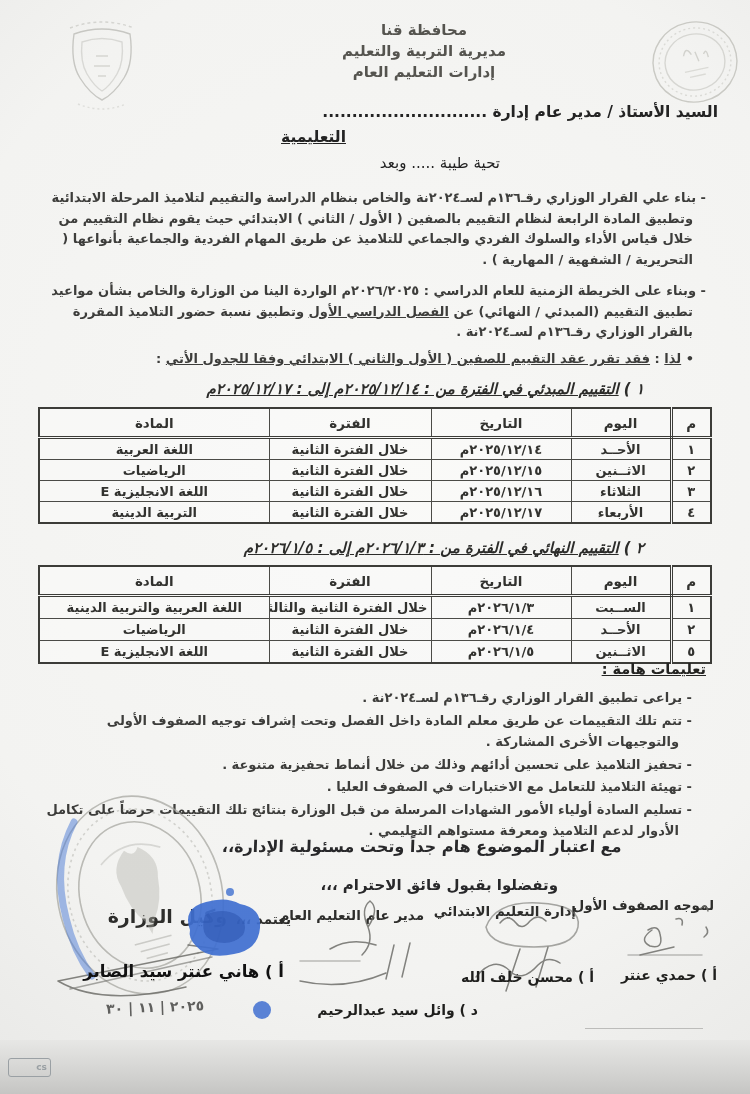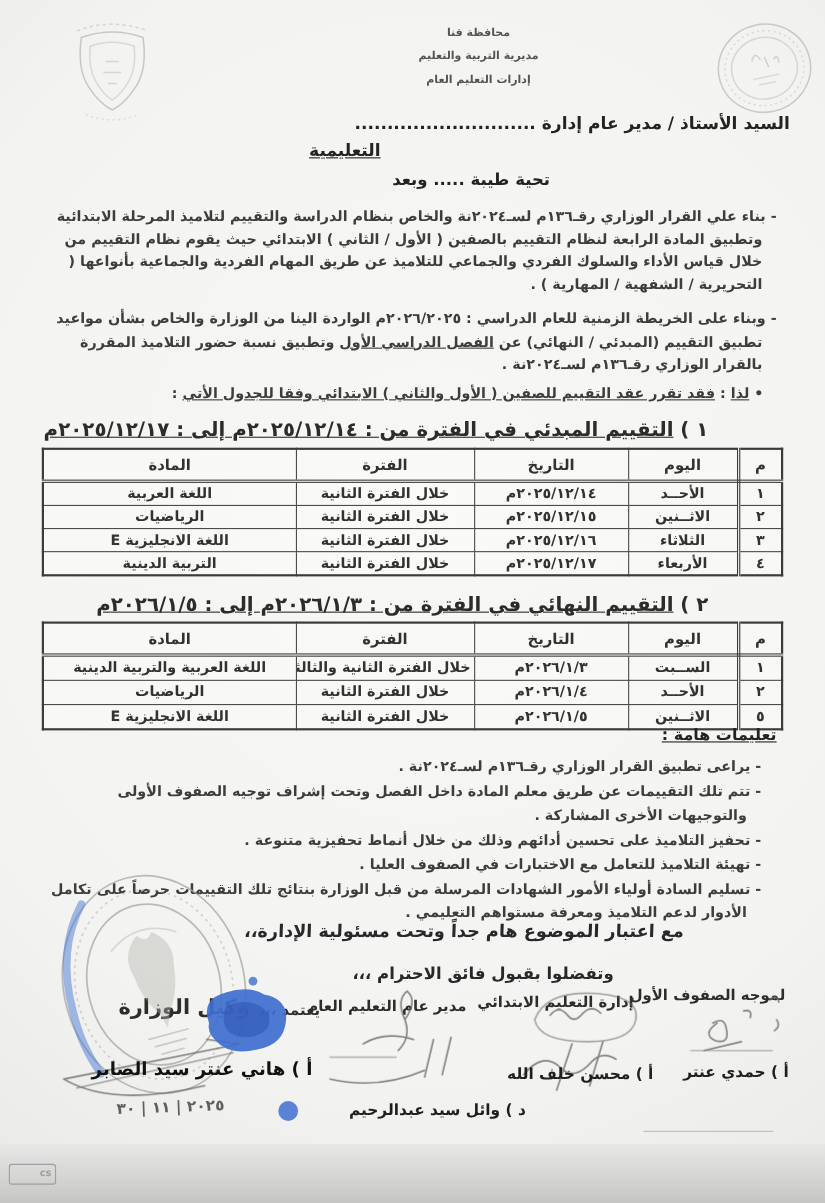--- a/index.html
+++ b/index.html
@@ -1,35 +1,35 @@
 <!DOCTYPE html>
 <html lang="ar"><head>
 <meta charset="utf-8">
 <style>
   html,body{margin:0;padding:0;background:#ffffff;}
   .page{position:relative;width:750px;height:1094px;overflow:hidden;direction:rtl;
     font-family:"DejaVu Sans",sans-serif;color:#3a3a3a;
     background:radial-gradient(ellipse 115% 85% at 52% 42%, #f7f7f5 0%, #f3f3f1 55%, #e7e7e5 86%, #d8d8d6 100%);}
   .abs{position:absolute;}
   
-  .org{top:20px;left:310px;width:250px;text-align:center;font-size:10px;font-weight:700;
+  .org{top:20px;left:299px;width:250px;text-align:center;font-size:15px;font-weight:700;
        color:#55544f;line-height:21px;}
   
   .addr1{top:103px;right:32px;font-size:15.5px;font-weight:700;color:#232323;}
   .addr2{top:128px;left:281px;font-size:15.5px;font-weight:700;color:#232323;text-decoration:underline;}
-  .greet{top:154px;right:250px;font-size:15px;font-weight:700;color:#232323;}
+  .greet{top:154px;right:250px;font-size:15px;font-weight:400;color:#232323;}
   
   .para{right:44px;width:664px;font-size:13px;font-weight:700;line-height:20.5px;
         color:#3d3d3b;text-align:right;padding-right:13px;text-indent:-13px;}
   .p1{top:188px;}
   .p2{top:281px;}
   .p3{top:349px;right:56px;width:652px;padding-right:0;text-indent:0;}
   .u{text-decoration:underline;}
   
-  .ttitle{font-size:18px;font-weight:700;color:#2c2c2a;}
+  .ttitle{font-size:15px;font-weight:700;color:#2c2c2a;font-style:italic;}
   .t1t{top:380px;right:106px;}
   .t2t{top:539px;right:106px;}
   
   table.sched{position:absolute;right:38px;border-collapse:collapse;table-layout:fixed;width:672px;
         background:rgba(255,255,255,0.35);}
   .tb1{top:407px;}
   .tb2{top:565px;}
   table.sched th,table.sched td{border:1.2px solid #4b4b47;font-size:13px;font-weight:700;
         color:#32322f;text-align:center;padding:0 3px;overflow:hidden;white-space:nowrap;}
   table.sched th{height:27px;font-size:13.5px;margin-top:17px;}

